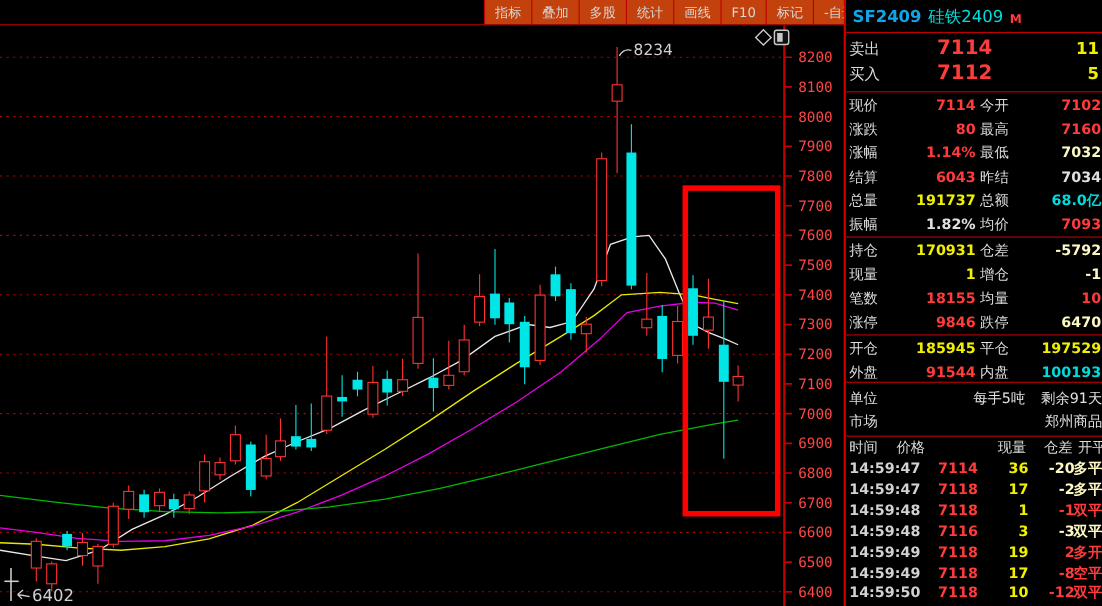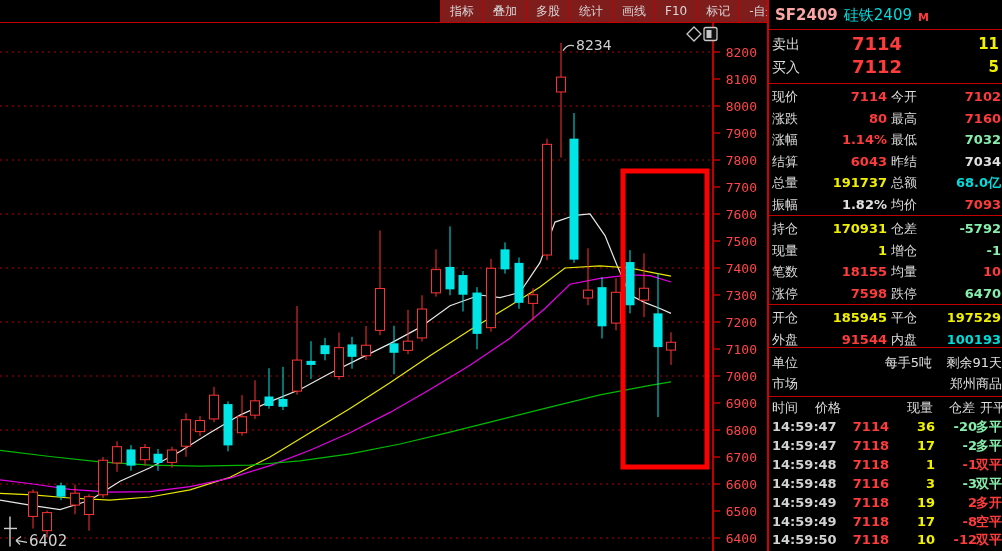--- a/index.html
+++ b/index.html
@@ -1,35 +1,35 @@
 <!DOCTYPE html>
 <html><head>
 <meta charset="utf-8">
 <style>
   html,body{margin:0;padding:0;background:#000;}
   .screen{position:relative;width:1002px;height:551px;background:#000;overflow:hidden;
           font-family:"DejaVu Sans","Liberation Sans",sans-serif;}
   
-  .toolbar{position:absolute;left:440px;top:0;height:22px;display:flex;align-items:stretch;z-index:5;background:#7f1d1d;}
+  .toolbar{position:absolute;left:440px;top:0;height:22px;display:flex;align-items:stretch;z-index:5;background:#c2410c;}
   .tbtn{display:flex;align-items:center;padding:0 9px;font-size:12px;color:#d8d8d8;border-left:1px solid #c00000;white-space:nowrap;cursor:default;}
   .tbtn:last-child{border-right:1px solid #c00000;}
   
   #chart{position:absolute;left:0;top:0;z-index:1;}
   
   .vline{position:absolute;left:767px;top:0;width:2px;height:551px;background:#d40000;z-index:6;}
   .panel{position:absolute;left:769px;top:0;width:233px;height:551px;background:#000;z-index:6;font-size:13px;}
   .p-header{position:absolute;left:6px;top:3px;height:24px;display:flex;align-items:center;gap:6px;white-space:nowrap;}
-  .p-code{color:#fca5a5;font-weight:bold;font-size:15px;}
+  .p-code{color:#0ea5e9;font-weight:bold;font-size:15px;}
   .p-name{color:#00dcdc;font-size:15px;}
   .p-period{color:#ff3b3b;font-size:11px;font-weight:bold;margin-top:4px;}
   .hline{position:absolute;left:0;width:233px;height:1px;background:#c00000;}
   .prow{position:absolute;left:0;width:233px;}
   .lab{position:absolute;color:#dcdcdc;white-space:nowrap;}
   .val{position:absolute;font-weight:bold;text-align:right;white-space:nowrap;}
-  .c-red{color:#ff3b3b}.c-green{color:#86efac}.c-yellow{color:#f0f000}
+  .c-red{color:#ff3b3b}.c-green{color:#fef9c3}.c-yellow{color:#f0f000}
   .c-cyan{color:#00dcdc}.c-white{color:#e0e0e0}.c-gray{color:#d2d2d2}
 </style>
 </head>
 <body>
 
 <div class="screen">
   <svg id="chart" width="768" height="551">
       <line x1="0" y1="52" x2="713" y2="52" stroke="#b40000" stroke-width="1" stroke-dasharray="2 4"></line>
       <line x1="0" y1="106" x2="713" y2="106" stroke="#b40000" stroke-width="1" stroke-dasharray="2 4"></line>
       <line x1="0" y1="160" x2="713" y2="160" stroke="#b40000" stroke-width="1" stroke-dasharray="2 4"></line>
@@ -273,21 +273,21 @@
           <span class="val c-green" style="left:152px;width:80px">-1</span>
         </div>
         <div class="prow" style="top:261px;height:21px;line-height:21px">
           <span class="lab" style="left:3px">笔数</span>
           <span class="val c-red" style="left:40px;width:78px">18155</span>
           <span class="lab" style="left:122px">均量</span>
           <span class="val c-red" style="left:152px;width:80px">10</span>
         </div>
         <div class="prow" style="top:282.5px;height:21px;line-height:21px">
           <span class="lab" style="left:3px">涨停</span>
-          <span class="val c-red" style="left:40px;width:78px">7598</span>
+          <span class="val c-red" style="left:40px;width:78px">9846</span>
           <span class="lab" style="left:122px">跌停</span>
           <span class="val c-green" style="left:152px;width:80px">6470</span>
         </div>
         <div class="prow" style="top:307px;height:21px;line-height:21px">
           <span class="lab" style="left:3px">开仓</span>
           <span class="val c-yellow" style="left:40px;width:78px">185945</span>
           <span class="lab" style="left:122px">平仓</span>
           <span class="val c-yellow" style="left:152px;width:80px">197529</span>
         </div>
         <div class="prow" style="top:328.5px;height:21px;line-height:21px">

